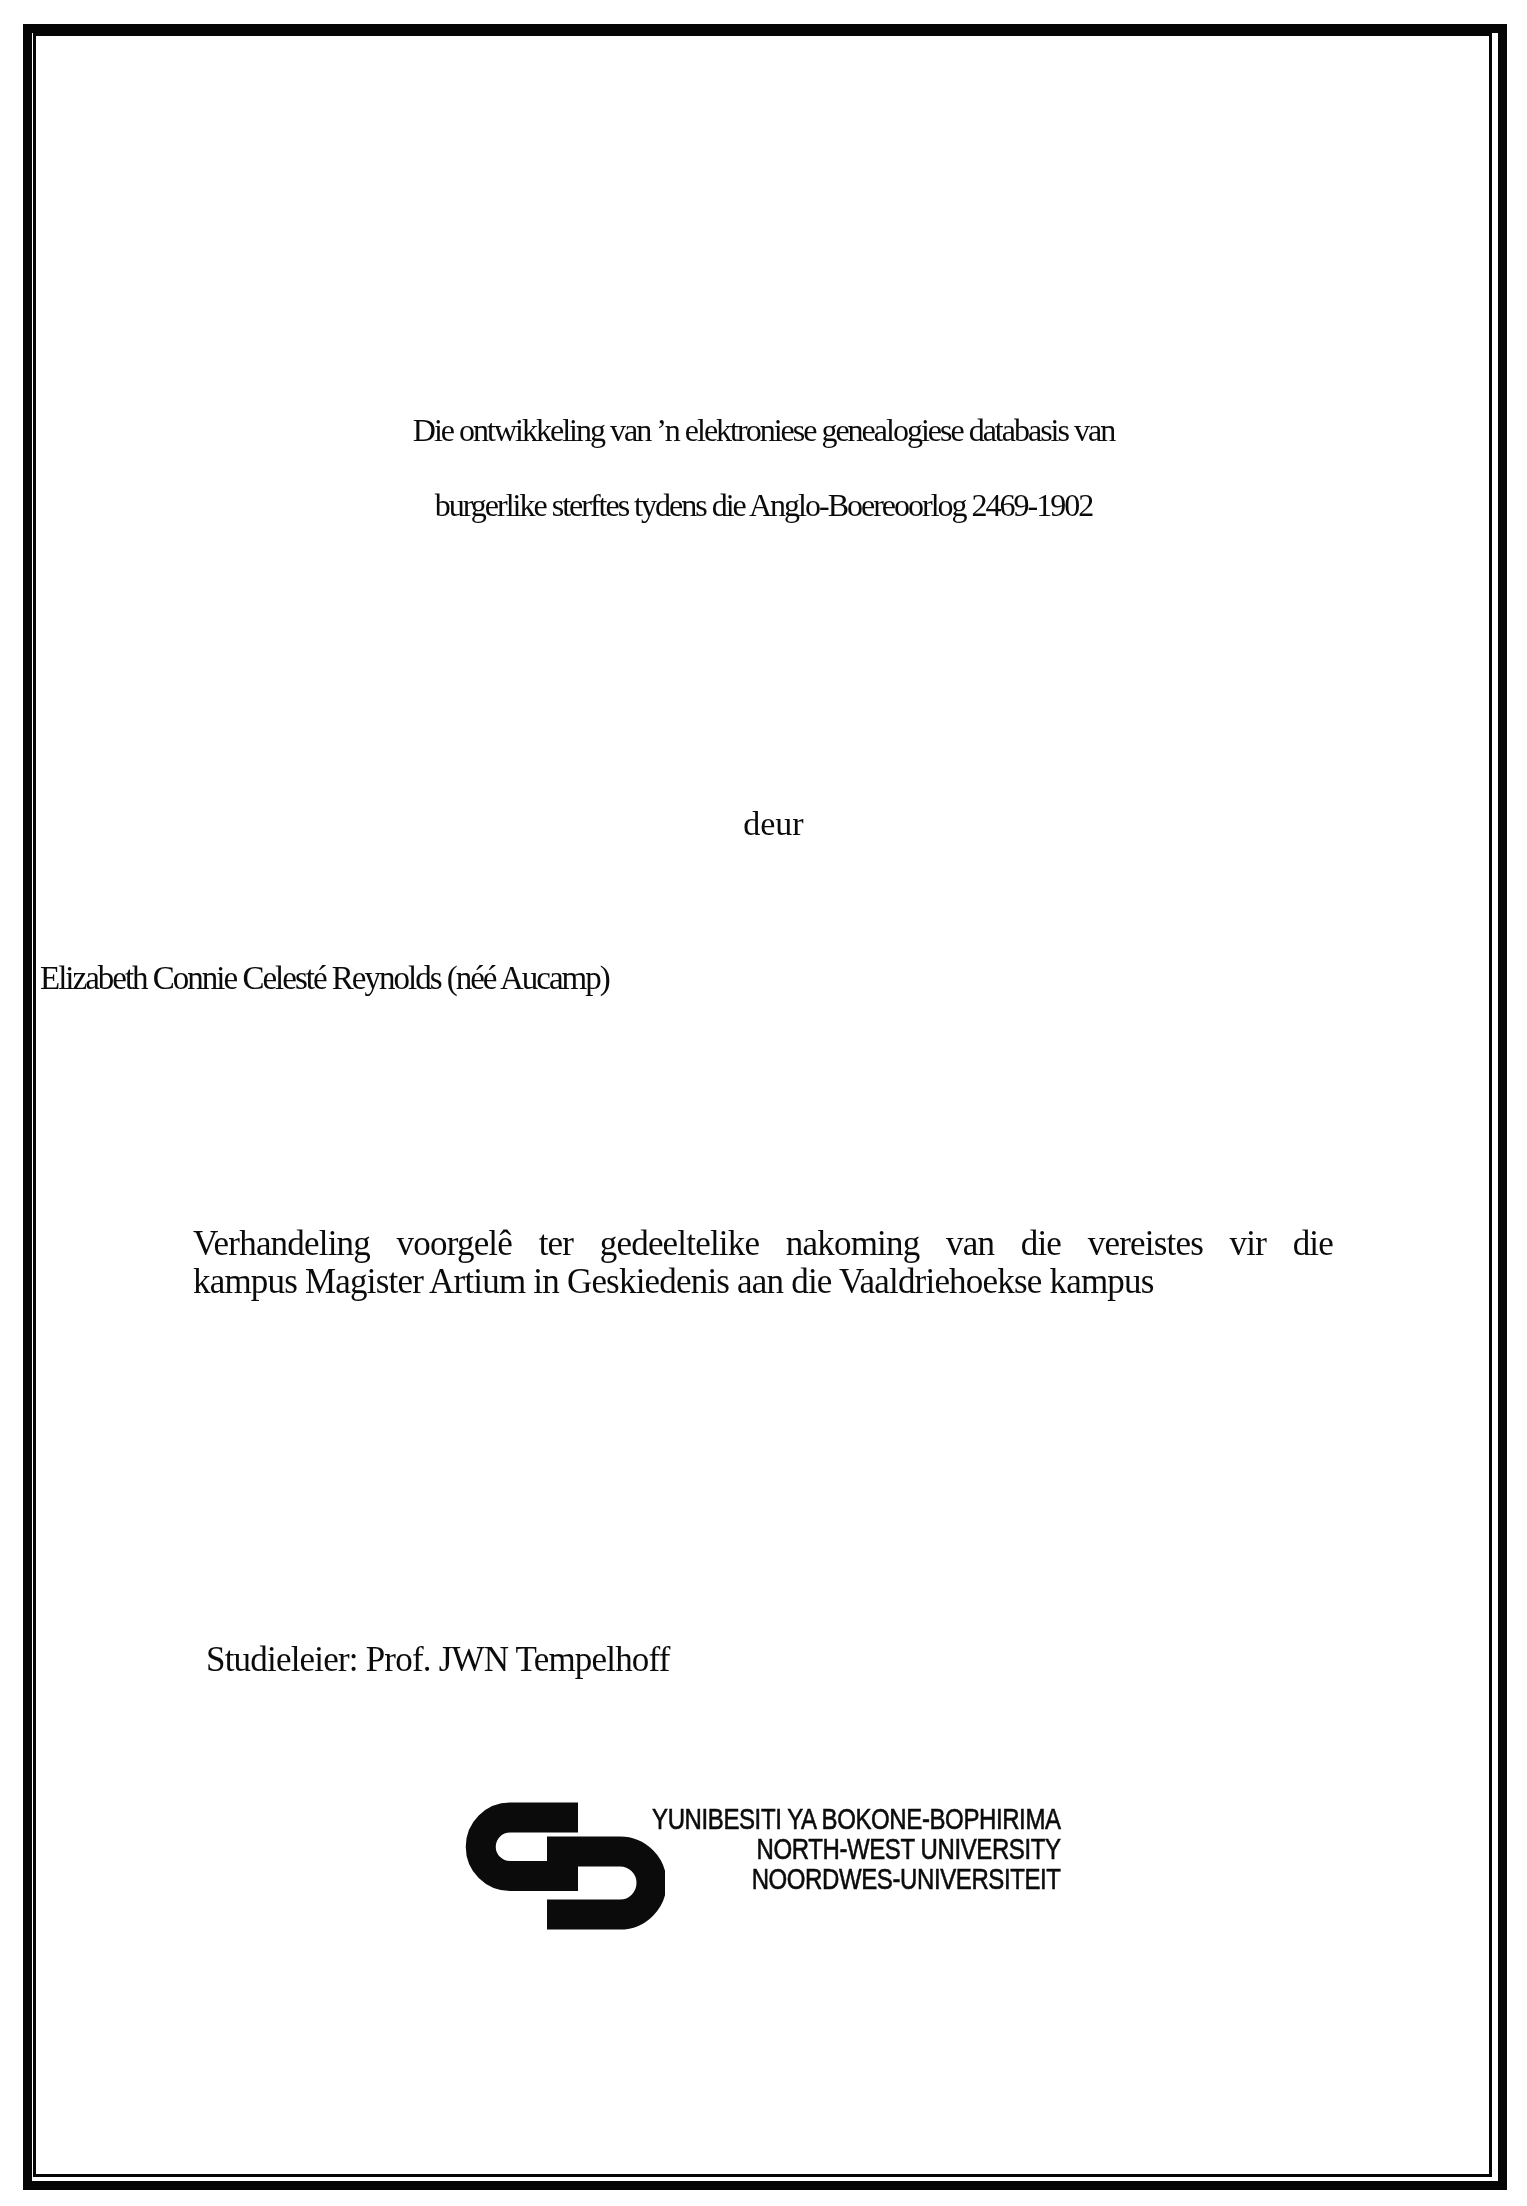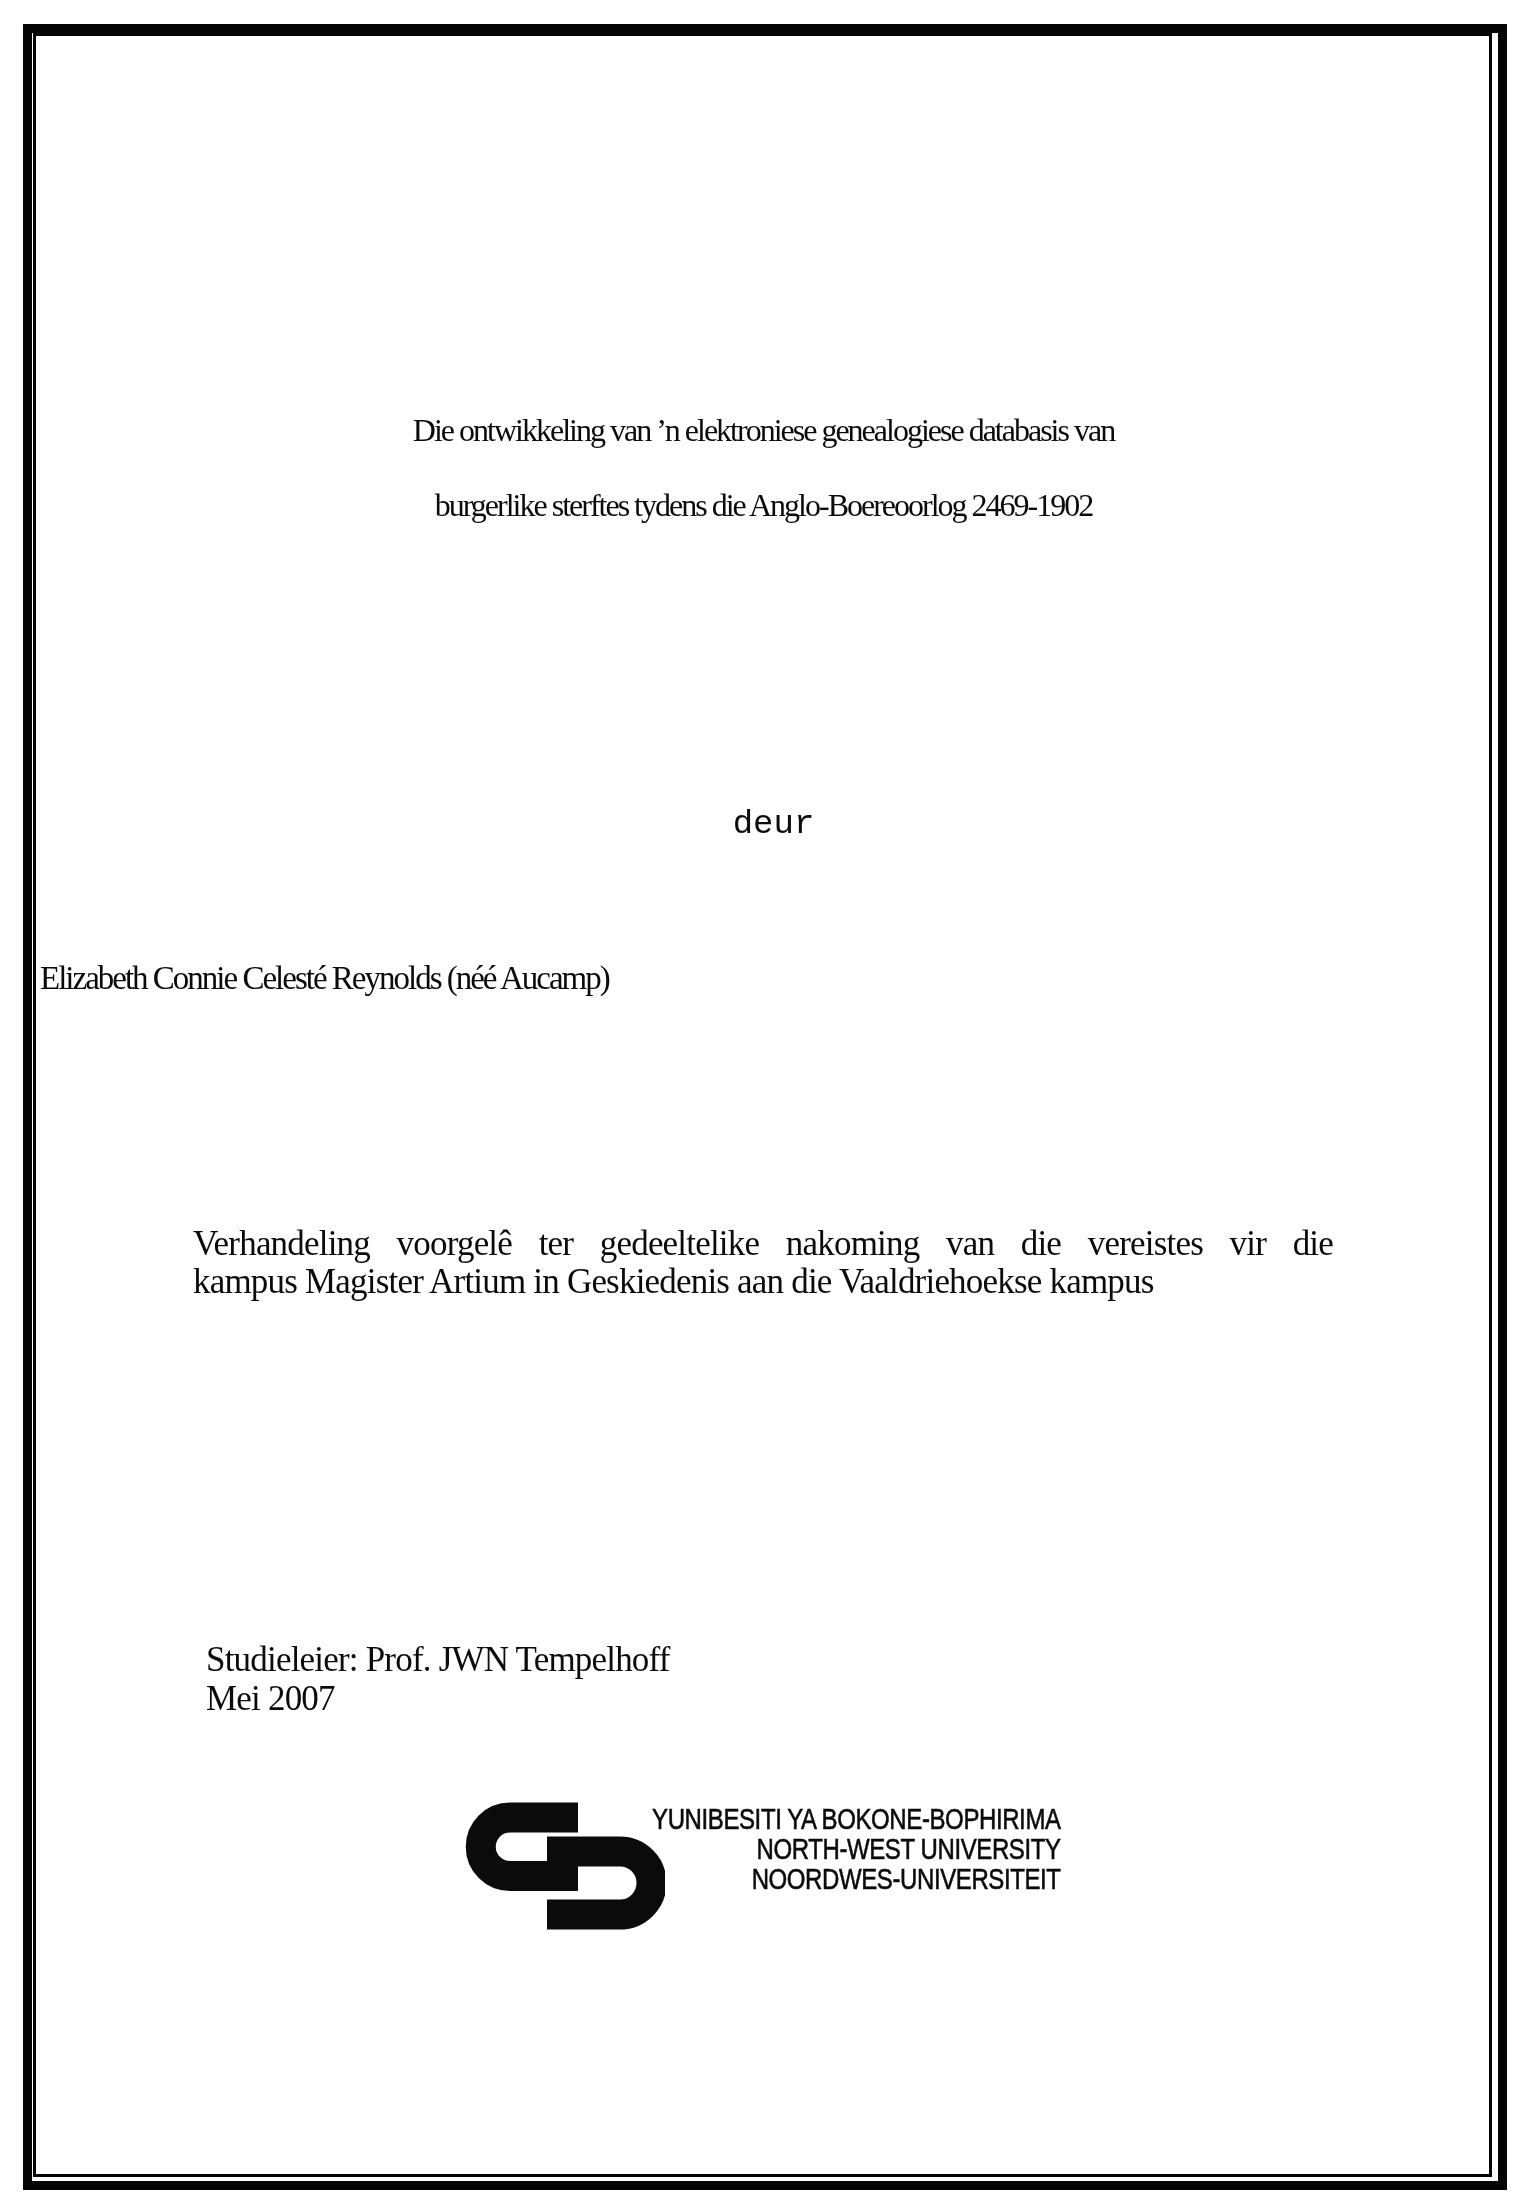--- a/index.html
+++ b/index.html
@@ -39,21 +39,20 @@
     letter-spacing: -2px;
     white-space: nowrap;
   }
 
   .byline {
     position: absolute;
     left: 40px; right: 20px; top: 804px;
     text-align: center;
     font-size: 34px;
     line-height: 40px;
-    font-family: Liberation Mono, monospace;
   }
 
   .author-line {
     position: absolute;
     left: 40px; right: 30px; top: 956px;
     font-size: 33px;
     line-height: 44px;
     letter-spacing: -2px;
     white-space: nowrap;
   }
@@ -117,21 +116,20 @@
 
 <div class="author-line">Elizabeth Connie Celesté Reynolds (néé Aucamp)</div>
 
 <div class="thesis-statement">
   <div class="justified-line">Verhandeling voorgelê ter gedeeltelike nakoming van die vereistes vir die</div>
   <div><span>kampus </span><span class="italic">Magister Artium</span><span> in Geskiedenis aan die Vaaldriehoekse kampus</span><br></div>
 </div>
 
 <div class="supervisor-block">
   <div>Studieleier: Prof. JWN Tempelhoff</div>
-  <div>Mei 2007</div>
 </div>
 
 <svg class="logo-mark" viewBox="0 0 200 130" xmlns="http://www.w3.org/2000/svg" aria-hidden="true">
   <path d="M 113 17.5 L 45 17.5 A 29.25 29.25 0 0 0 45 76 L 113 76" fill="none" stroke="#0b0b0b" stroke-width="30"></path>
   <path d="M 82 51.5 L 155 51.5 A 31.5 31.5 0 0 1 155 114.5 L 82 114.5" fill="none" stroke="#0b0b0b" stroke-width="30"></path>
 </svg>
 
 <div class="logo-text">
   <div>YUNIBESITI YA BOKONE-BOPHIRIMA</div>
   <div>NORTH-WEST UNIVERSITY</div>

